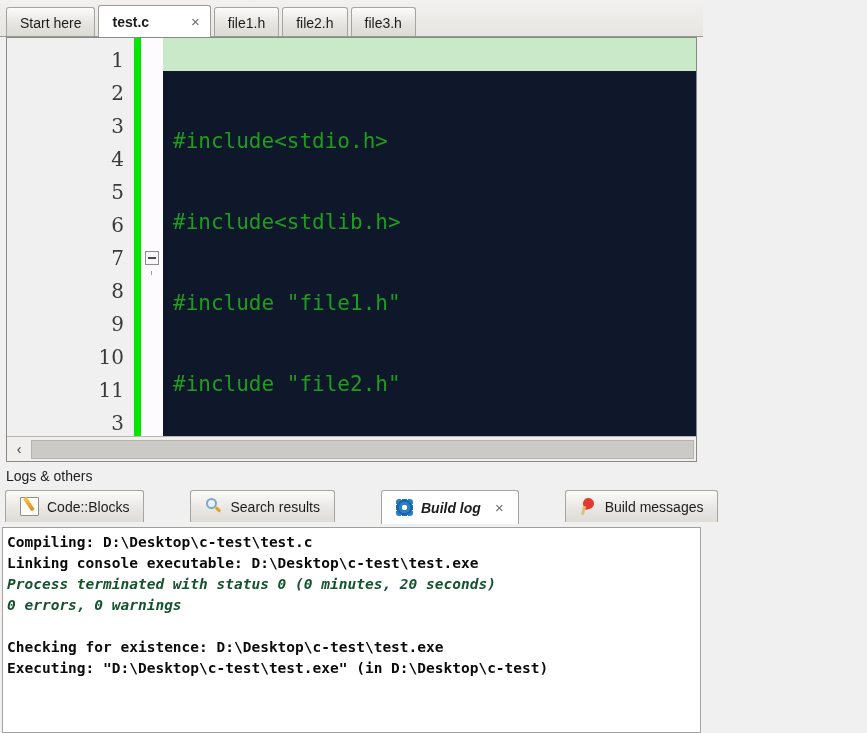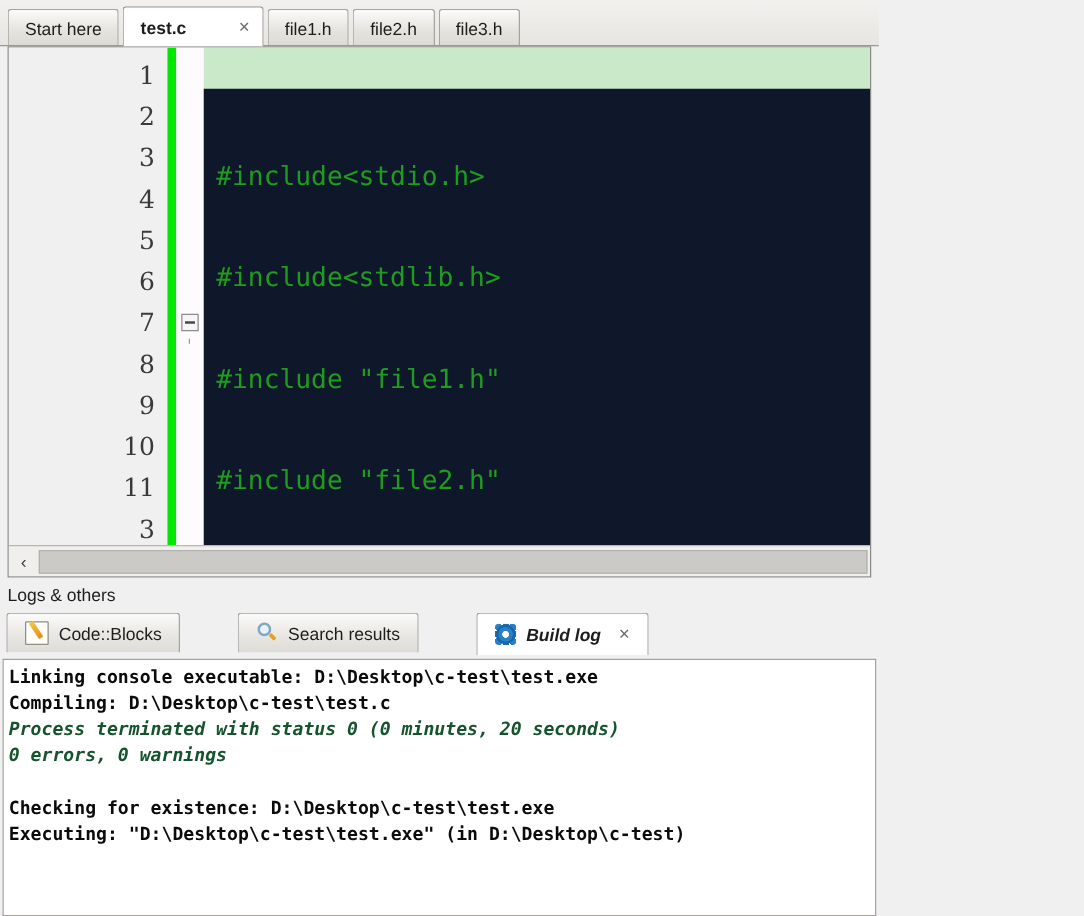--- a/index.html
+++ b/index.html
@@ -456,25 +456,29 @@
       </div>
       <div class="ltab">
         <span class="ico ico-search"></span>
         <span>Search results</span>
       </div>
       <div class="ltab active">
         <span class="ico ico-gear"></span>
         <span>Build log</span>
         <span class="tab-close">×</span>
       </div>
+      <div class="ltab">
+        <span class="ico ico-pin"></span>
+        <span>Build messages</span>
+      </div>
     </div>
 
     <div class="logbody">
+      <div class="logline log-normal">Compiling: D:\Desktop\c-test\test.c</div>
       <div class="logline log-normal">Linking console executable: D:\Desktop\c-test\test.exe</div>
-      <div class="logline log-normal">Compiling: D:\Desktop\c-test\test.c</div>
       <div class="logline log-info">Process terminated with status 0 (0 minutes, 20 seconds)</div>
       <div class="logline log-info">0 errors, 0 warnings</div>
       <div class="logline log-blank"></div>
       <div class="logline log-normal">Checking for existence: D:\Desktop\c-test\test.exe</div>
       <div class="logline log-normal">Executing: "D:\Desktop\c-test\test.exe" (in D:\Desktop\c-test)</div>
     </div>
   </div>
 
 </div>
 

